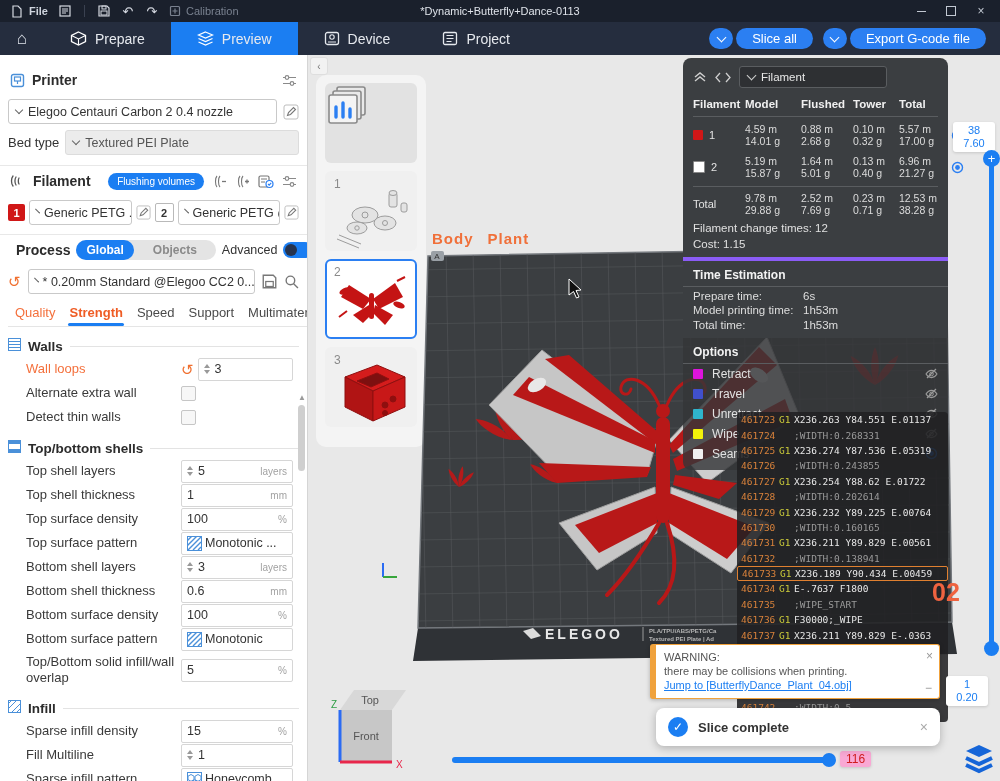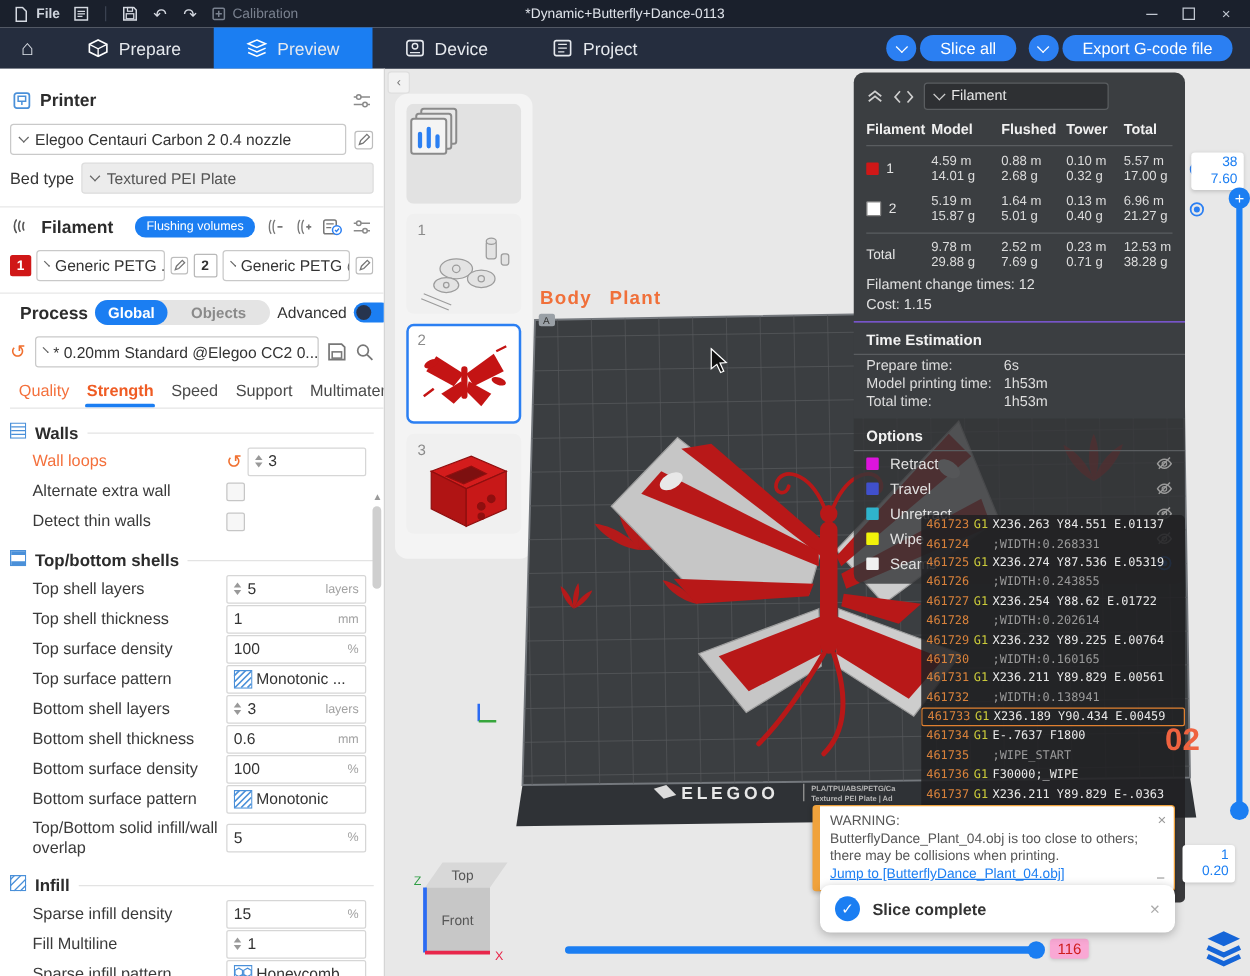--- a/index.html
+++ b/index.html
@@ -140,21 +140,21 @@
   .toast .ck{width:20px;height:20px;border-radius:50%;background:#1b7ef2;color:#fff;display:flex;align-items:center;justify-content:center;font-size:12px;}
   .toast .msg{font-weight:bold;font-size:13px;color:#333;}
   .toast .x{margin-left:auto;color:#aaa;font-size:14px;}
   
   .vslider{position:absolute;left:0;top:0;z-index:7;}
   .vtrack{position:absolute;left:989px;top:158px;width:5px;height:490px;background:#1b7ef2;border-radius:3px;}
   .vplus{position:absolute;left:983px;top:150px;width:17px;height:17px;border-radius:50%;background:#1b7ef2;color:#fff;
          display:flex;align-items:center;justify-content:center;font-size:13px;line-height:1;}
   .vdot{position:absolute;left:984px;top:641px;width:15px;height:15px;border-radius:50%;background:#1b7ef2;}
   .vlab{position:absolute;background:#fff;border-radius:3px;color:#1b7ef2;font-size:11px;line-height:13px;
-        text-align:right;padding:2px 5px;box-shadow:0 1px 3px rgba(0,0,0,.15);}
+        text-align:center;padding:2px 5px;box-shadow:0 1px 3px rgba(0,0,0,.15);}
   .vlab.top{left:953px;top:122px;width:32px;}
   .vlab.bot{left:946px;top:676px;width:32px;}
   .hslider{position:absolute;left:452px;top:753px;z-index:7;}
   .htrack{position:absolute;left:0;top:4px;width:378px;height:6px;border-radius:3px;background:#1b7ef2;}
   .hdot{position:absolute;left:370px;top:0px;width:14px;height:14px;border-radius:50%;background:#1b7ef2;}
   .hlab{position:absolute;left:388px;top:-2px;background:#f9a8d4;border-radius:3px;color:#cf1d1d;font-size:12px;padding:1px 6px;box-shadow:0 1px 3px rgba(0,0,0,.15);}
   .layers-fab{position:absolute;left:962px;top:742px;z-index:7;}
   .eye{display:block;}
 </style>
 </head>
@@ -848,21 +848,21 @@
               <div>12.53 m</div>
               <div>38.28 g</div>
             </div>
             <span></span>
           </div>
         </div>
       <div class="statline">
         <span>Filament change times:</span> <span>12</span></div>
       <div class="statline" style="padding-bottom:7px;">
         <span>Cost:</span> <span>1.15</span></div>
-      <div class="sectitle" style="border-top:1px solid #8b5cf6;">Time Estimation</div>
+      <div class="sectitle" style="border-top:4px solid #8b5cf6;">Time Estimation</div>
       <div id="timerows" style="padding-bottom:7px;">
           <div class="trow">
             <span class="tl">Prepare time:</span>
             <span>6s</span>
           </div>
           <div class="trow">
             <span class="tl">Model printing time:</span>
             <span>1h53m</span>
           </div>
           <div class="trow">
@@ -1010,21 +1010,20 @@
       </div>
       <div class="gl cmt last">
         <span class="n">461742</span>
         <span class="g"></span>
         <span class="t">;WIDTH:0.5</span>
       </div>
     </div>
 
   <div class="warnbox">
     <div>WARNING:</div>
-    <div>ButterflyDance_Plant_04.obj is too close to others;</div>
     <div>there may be collisions when printing.</div>
     <a href="#">Jump to [ButterflyDance_Plant_04.obj]</a>
     <span class="warn-x">×</span>
     <span class="warn-min">−</span>
   </div>
 
   <div class="toast">
     <span class="ck">✓</span>
     <span class="msg">Slice complete</span>
     <span class="x">×</span>

